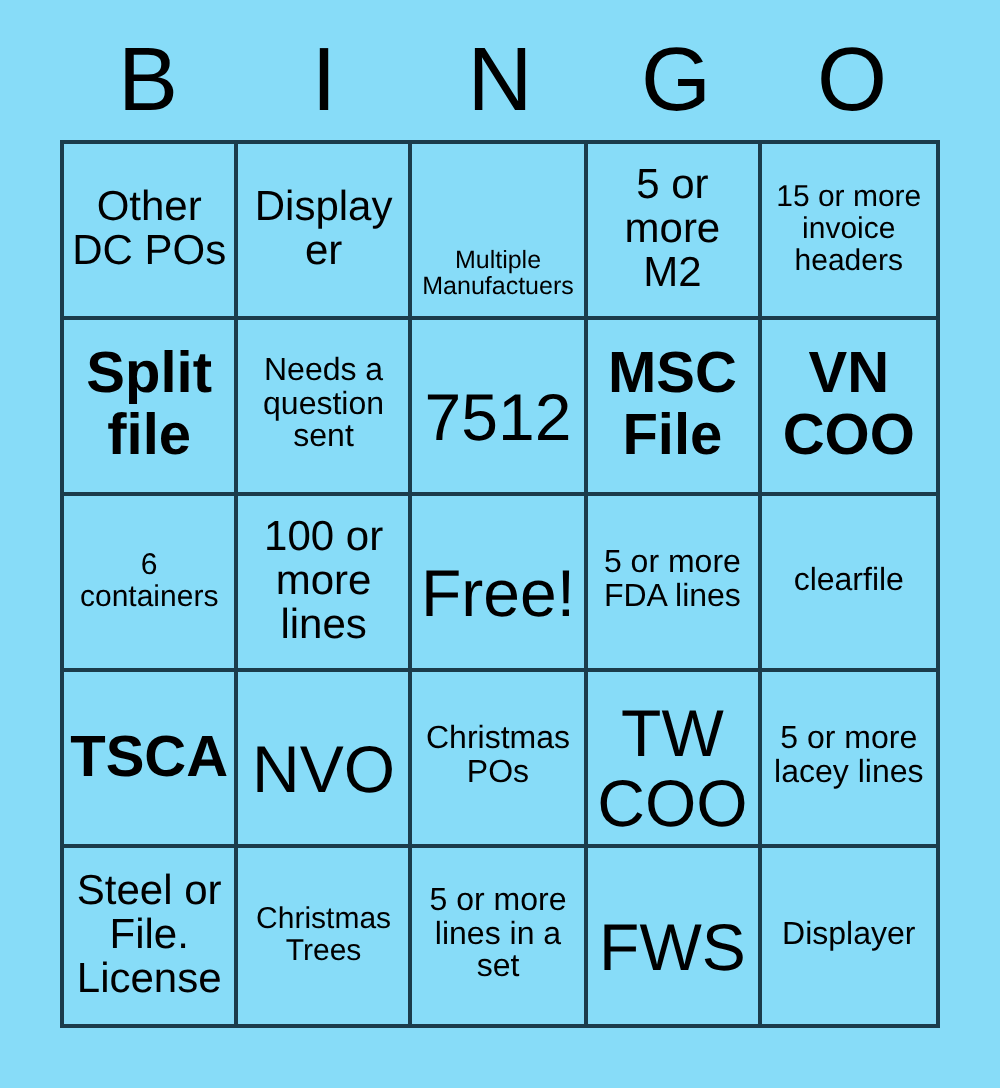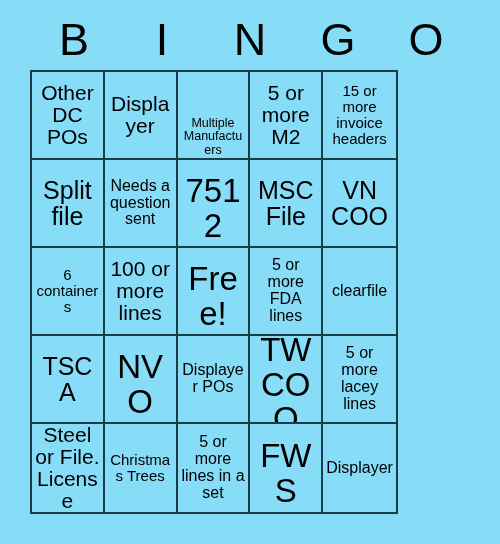--- a/index.html
+++ b/index.html
@@ -38,21 +38,21 @@
     line-height: 1;
     font-weight: 400;
     color: #000000;
     letter-spacing: 0px;
   }
   
   .grid {
     position: absolute;
     left: 30px;
     top: 70px;
-    width: 368px;
+    width: 440px;
     height: 444px;
     box-sizing: border-box;
     border: 2px solid #1b3c4b;
     display: grid;
     grid-template-columns: repeat(5, 1fr);
     grid-template-rows: repeat(5, 1fr);
     background: #87dcf8;
   }
   .cell {
     box-sizing: border-box;
@@ -74,21 +74,21 @@
     border-bottom: none;
   }
   .cell .txt {
     display: block;
     width: 100%;
     line-height: 1.06;
     word-wrap: break-word;
   }
   
   .s-xl .txt { font-size: 33px; margin-top: 12px; }
-  .s-lg .txt { font-size: 25px; }
+  .s-lg .txt { font-size: 29px; font-weight: bold; }
   .s-md .txt { font-size: 21px; }
   .s-sm .txt { font-size: 16px; }
   .s-xs .txt { font-size: 15px; }
   .s-xxs .txt { font-size: 12.5px; margin-top: 44px; }
 </style>
 </head>
 <body>
 
 <div class="card">
 
@@ -146,21 +146,21 @@
       <div class="cell s-sm">
         <span class="txt">clearfile</span>
       </div>
       <div class="cell s-lg">
         <span class="txt">TSCA</span>
       </div>
       <div class="cell s-xl">
         <span class="txt">NVO</span>
       </div>
       <div class="cell s-sm">
-        <span class="txt">Displayer POs</span>
+        <span class="txt">Christmas POs</span>
       </div>
       <div class="cell s-xl">
         <span class="txt">TW COO</span>
       </div>
       <div class="cell s-sm">
         <span class="txt">5 or more lacey lines</span>
       </div>
       <div class="cell s-md">
         <span class="txt">Steel or File. License</span>
       </div>

